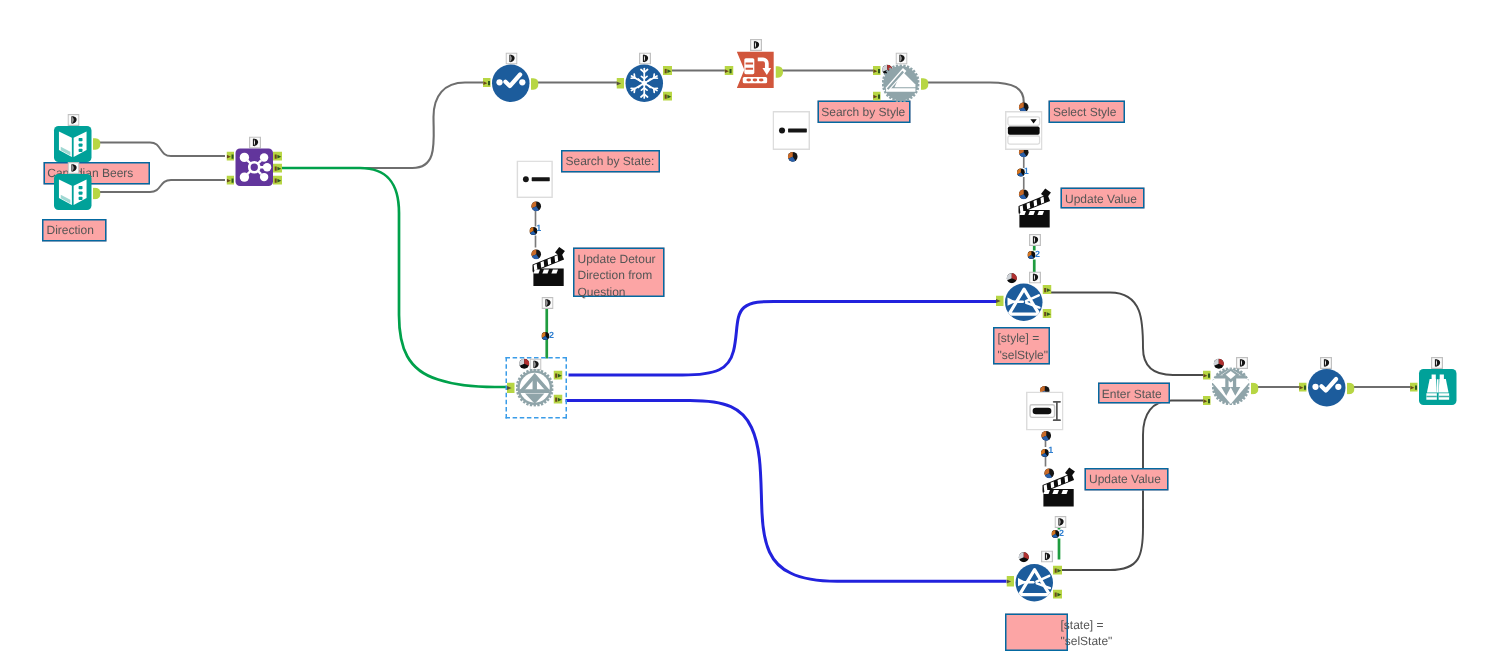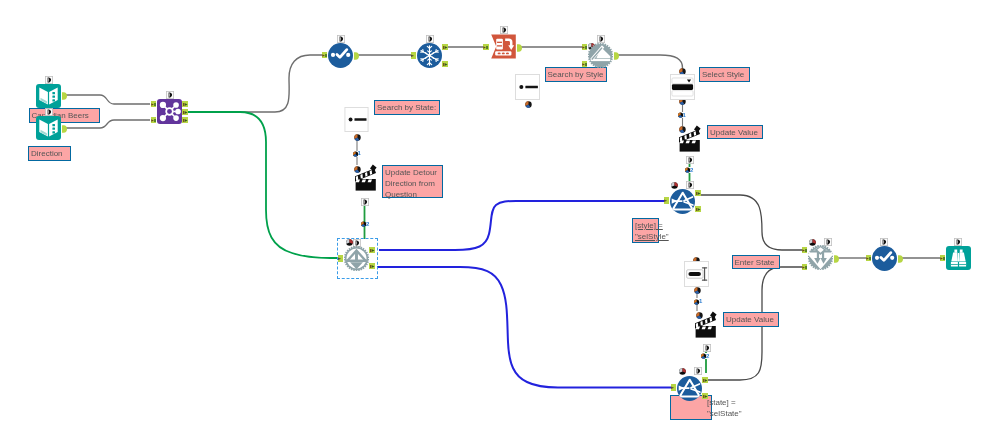--- a/index.html
+++ b/index.html
@@ -92,25 +92,25 @@
     <div class="bnum" style="left:706px;top:352.5px;">2</div>
     <div class="nlabel" style="left:28.5px;top:108px;width:71px;height:15px;">Canadian Beers</div>
     <div class="nlabel" style="left:28px;top:145.5px;width:43px;height:15px;">Direction</div>
     <div class="nlabel" style="left:374px;top:99.5px;width:66px;height:15px;">Search by State:</div>
     <div class="nlabel" style="left:382px;top:165px;width:61px;height:33px;">Update Detour
 Direction from
 Question</div>
     <div class="nlabel" style="left:544.5px;top:67px;width:62.5px;height:14.5px;">Search by Style</div>
     <div class="nlabel" style="left:699px;top:67px;width:50.5px;height:15px;">Select Style</div>
     <div class="nlabel" style="left:707px;top:124.5px;width:56px;height:14.5px;">Update Value</div>
-    <div class="nlabel" style="left:632px;top:218px;width:27px;height:25px;text-decoration:underline;">[style] =
+    <div class="nlabel" style="left:662px;top:218px;width:38px;height:25px;">[style] =
 "selStyle"</div>
     <div class="nlabel" style="left:715.5px;top:254.5px;width:48px;height:14.5px;margin-left:16px;">Enter State</div>
     <div class="nlabel" style="left:723px;top:311.5px;width:56px;height:15px;">Update Value</div>
-    <div class="nlabel" style="left:670px;top:395px;width:42px;height:25px;padding-left:36px;">[state] =
+    <div class="nlabel" style="left:670px;top:409px;width:42px;height:25px;padding-left:36px;">[state] =
 "selState"</div>
     <div class="pt" style="left:62px;top:91.5px;width:5px;height:7.5px;">
       <svg viewBox="0 0 5 8" style="display:block">
         <path d="M0 0.2 L1.6 0.2 Q5.0 0.4 5.0 4.0 Q5.0 7.6 1.6 7.8 L0 7.8 Z" fill="#b7d644"></path>
       </svg>
     </div>
     <div class="pt" style="left:44.5px;top:76px;width:8px;height:8px;">
       <svg viewBox="0 0 8 8" style="display:block">
         <rect x="0.4" y="0.4" width="7.2" height="7.2" fill="#fbfbfb" stroke="#c0c0c0" stroke-width="0.8"></rect>
         <path d="M3.0 1.5 C5.6 1.5 6.4 3.0 6.0 4.4 C5.6 5.8 4.2 6.6 3.0 6.4 C4.2 5.2 4.4 3.0 3.0 1.5 Z" fill="#151515"></path>

